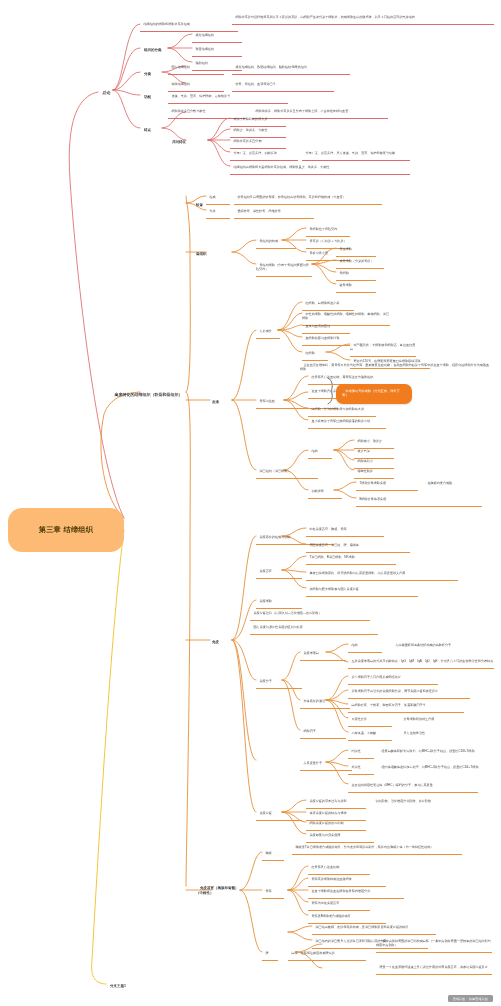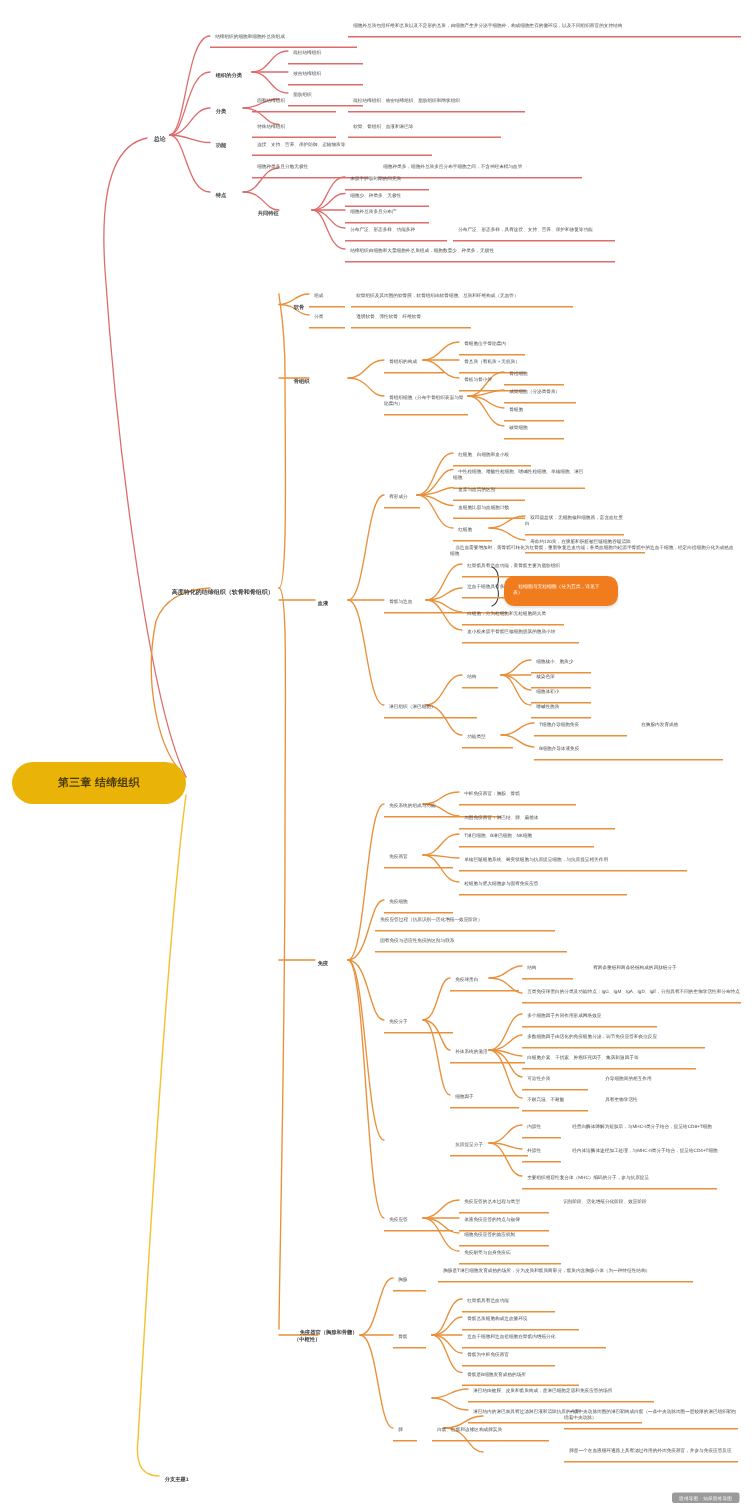--- a/index.html
+++ b/index.html
@@ -9,22 +9,22 @@
     background:#ffffff;
     font-family:"Liberation Sans","DejaVu Sans",sans-serif;
   }
   #canvas{position:absolute;left:0;top:0;width:501px;height:1006px;}
   svg.links{position:absolute;left:0;top:0;width:501px;height:1006px;pointer-events:none;}
 
   .node{position:absolute;white-space:pre-wrap;line-height:1.22;}
 
   
   .root{
-    left:8px;top:508px;width:116px;height:28px;
-    background:#eab308;border-radius:14px;
+    left:8px;top:508px;width:116px;height:44px;
+    background:#fdba74;border-radius:14px;
     display:flex;align-items:center;justify-content:center;
     color:#4a3a05;font-size:7.2px;font-weight:bold;letter-spacing:.3px;
     box-shadow:0 0 0 0 rgba(0,0,0,0);
   }
 
   
   .t{font-size:3.1px;color:#4a4a4a;padding-bottom:.6px;}
   .t.red{border-bottom:.55px solid #DF6A6A;}
   .t.org{border-bottom:.55px solid #E8903A;}
   .t.none{border-bottom:none;}

